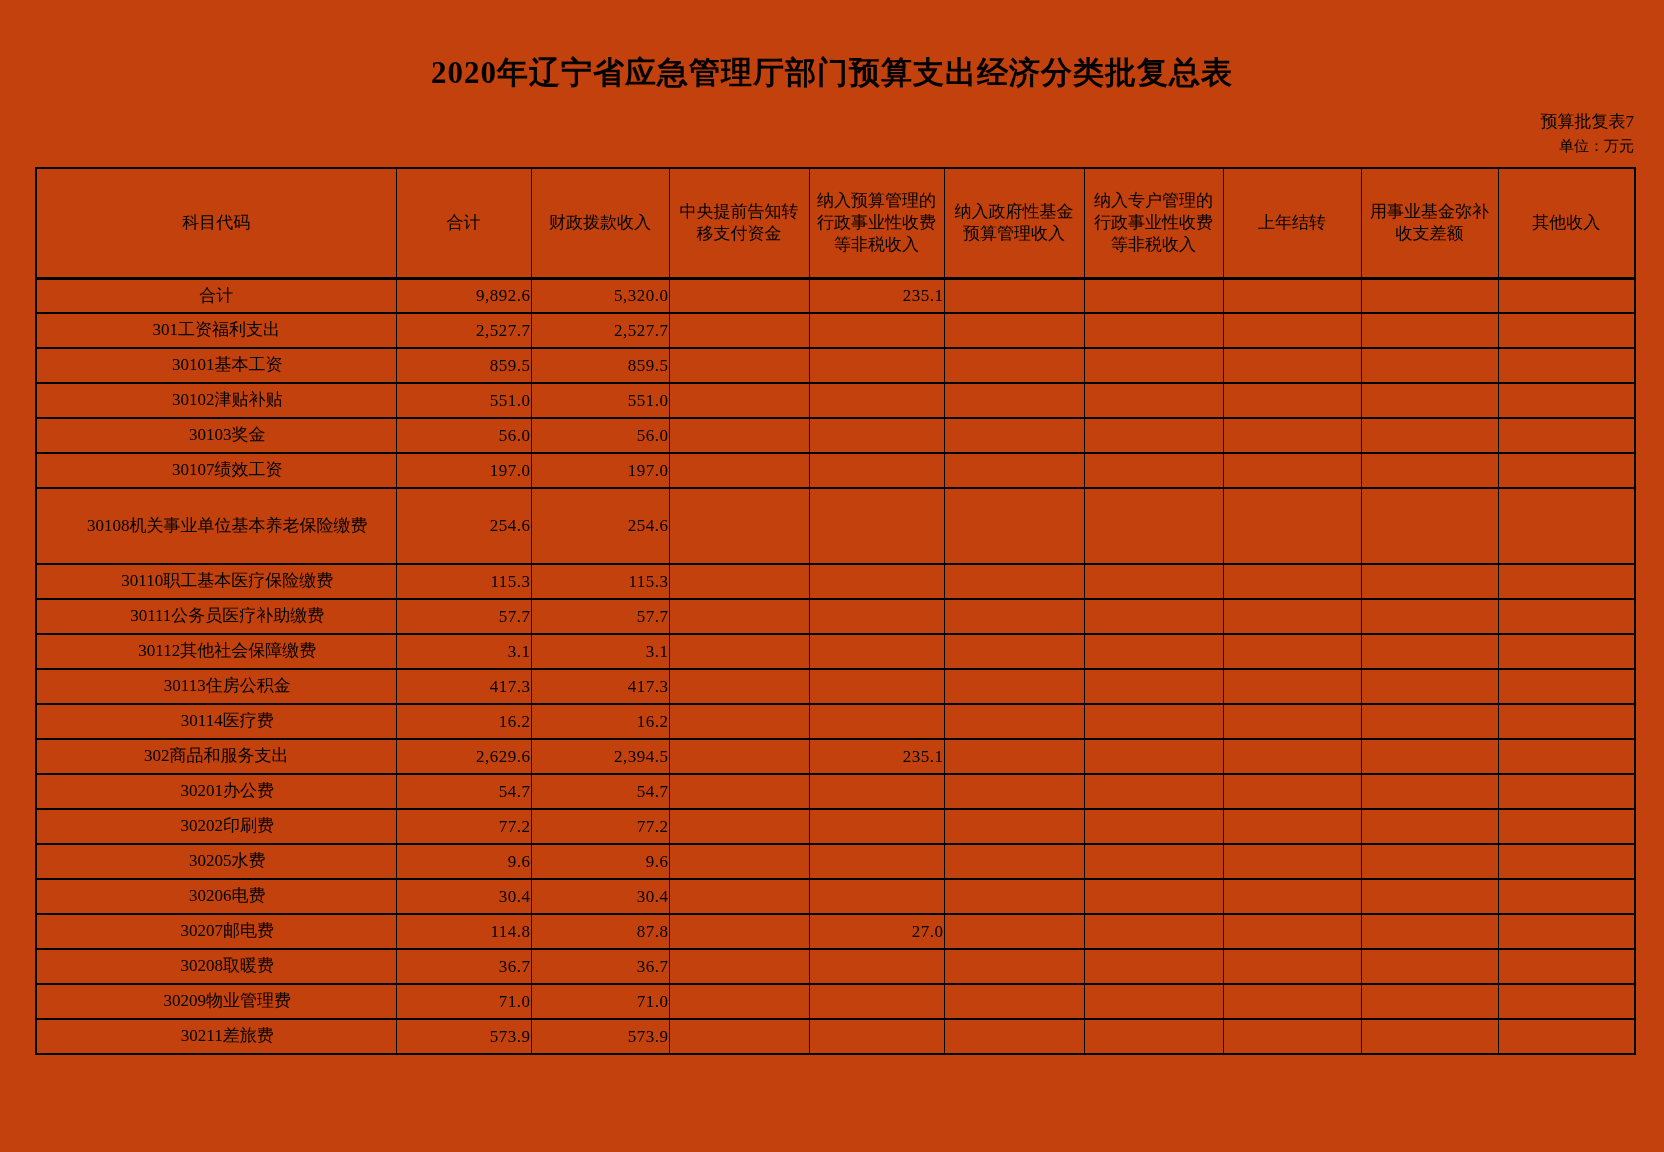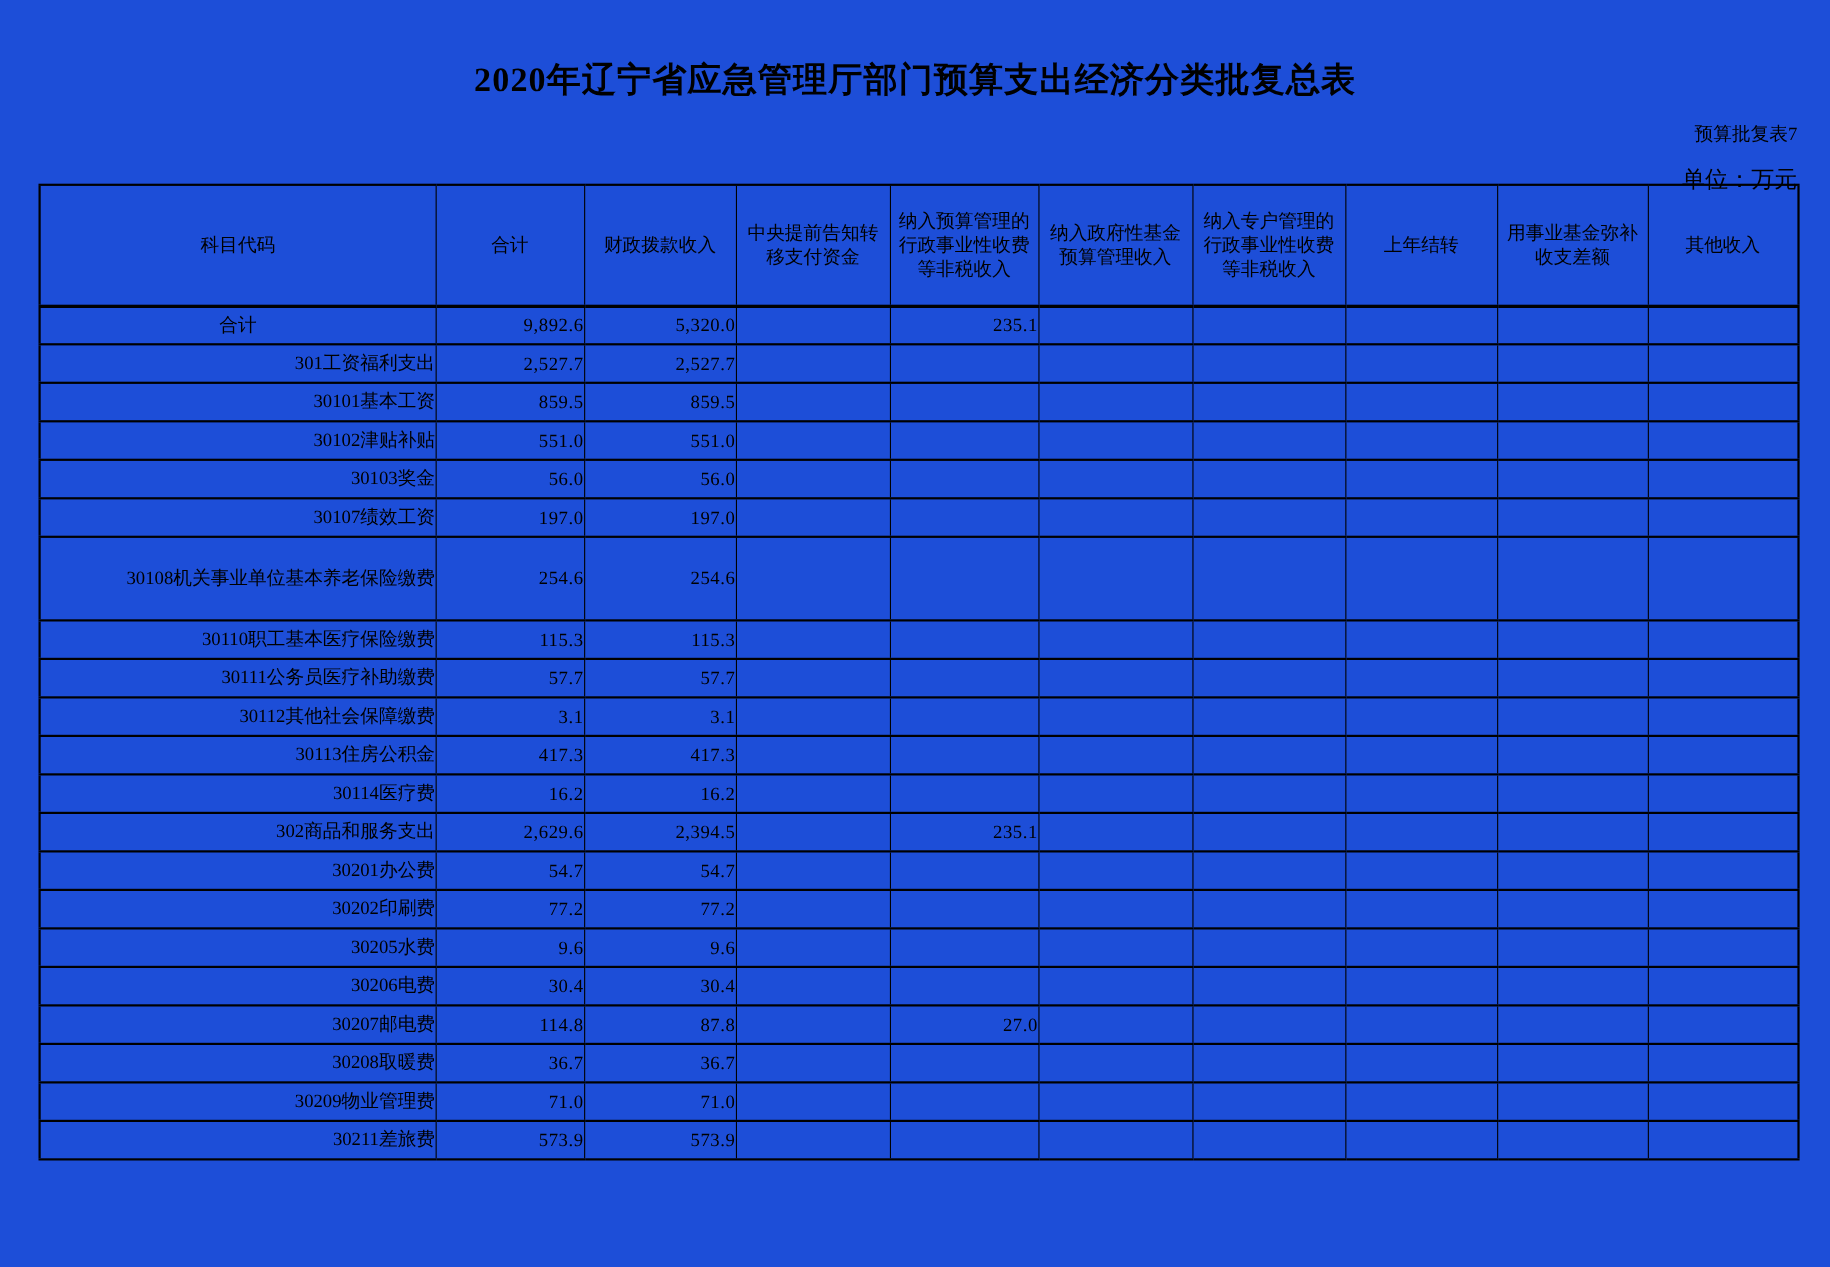--- a/index.html
+++ b/index.html
@@ -9,21 +9,21 @@
     width: 1664px;
     height: 1152px;
     overflow: hidden;
     font-family: "Liberation Serif", "DejaVu Serif", serif;
     color: #000;
   }
   .page {
     position: relative;
     width: 1664px;
     height: 1152px;
-    background: #1d4ed8;
+    background: #c2410c;
   }
   .doc-title {
     position: absolute;
     top: 52px;
     left: 0;
     width: 100%;
     text-align: center;
     font-size: 31px;
     font-weight: bold;
     letter-spacing: 1px;
@@ -31,23 +31,23 @@
   }
   .form-label {
     position: absolute;
     top: 110px;
     right: 30px;
     font-size: 17px;
     text-align: right;
   }
   .unit-label {
     position: absolute;
-    top: 149px;
+    top: 137px;
     right: 30px;
-    font-size: 21px;
+    font-size: 15px;
     text-align: right;
   }
   table.budget {
     position: absolute;
     left: 35px;
     top: 167px;
     width: 1599px;
     border-collapse: collapse;
     table-layout: fixed;
     border: 2px solid #000;
@@ -73,21 +73,21 @@
     border-bottom-width: 3px;
     padding: 2px 4px;
   }
   table.budget tbody tr {
     height: 35px;
   }
   table.budget tbody tr.tall {
     height: 76px;
   }
   td.c-label {
-    text-align: right;
+    text-align: center;
     vertical-align: middle;
     padding-left: 3px;
     padding-right: 2px;
     line-height: 1.2;
   }
   td.c-label.indent-1 {
     padding-left: 22px;
   }
   td.c-label.align-center {
     text-align: center;

